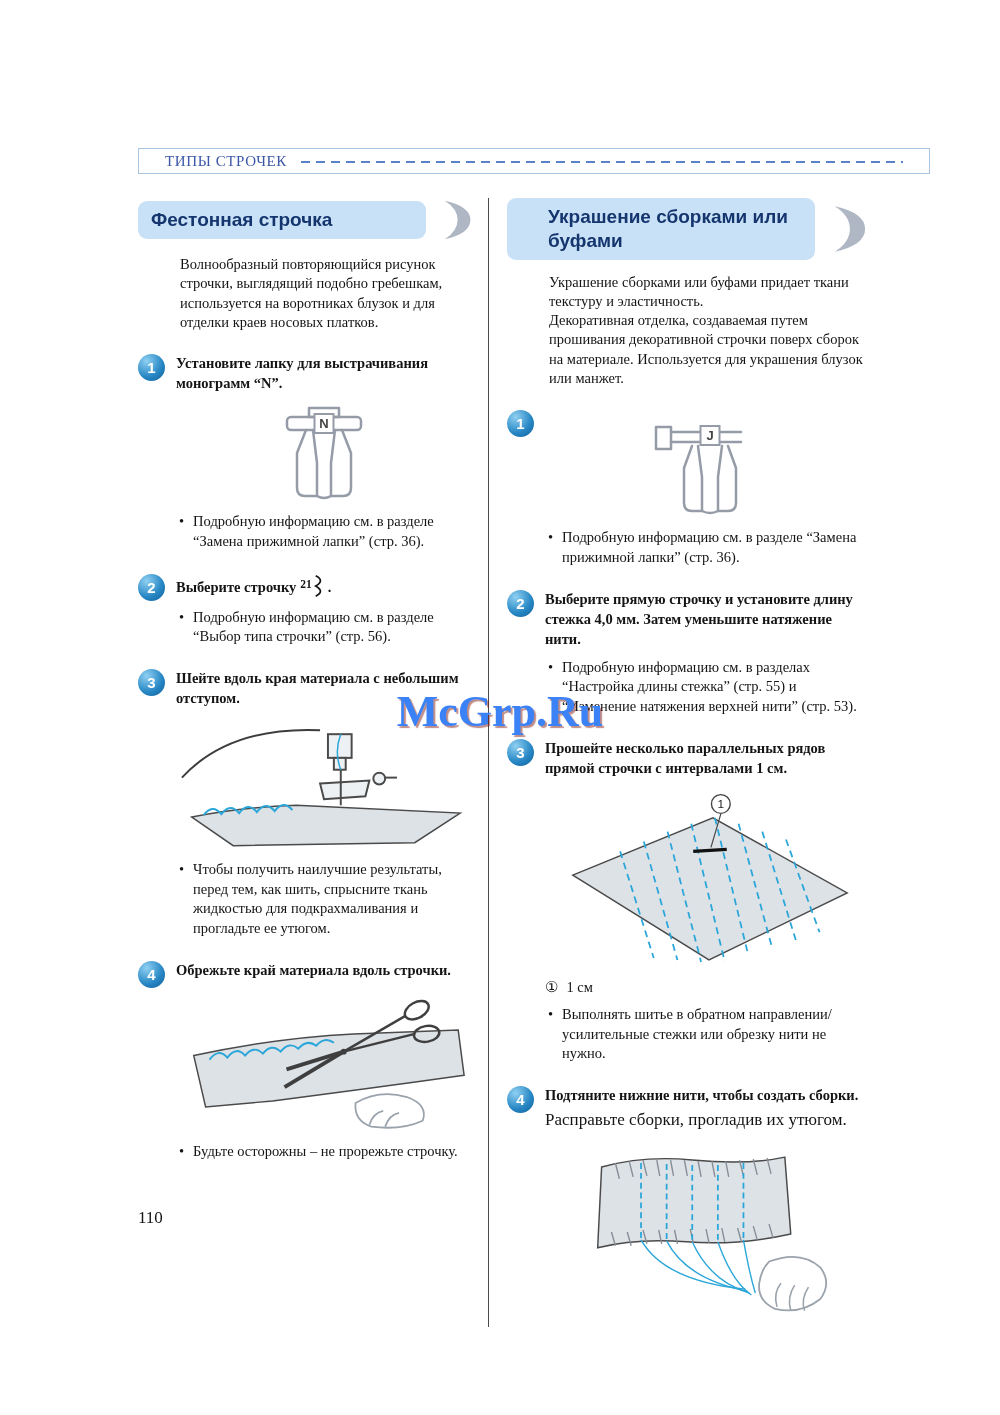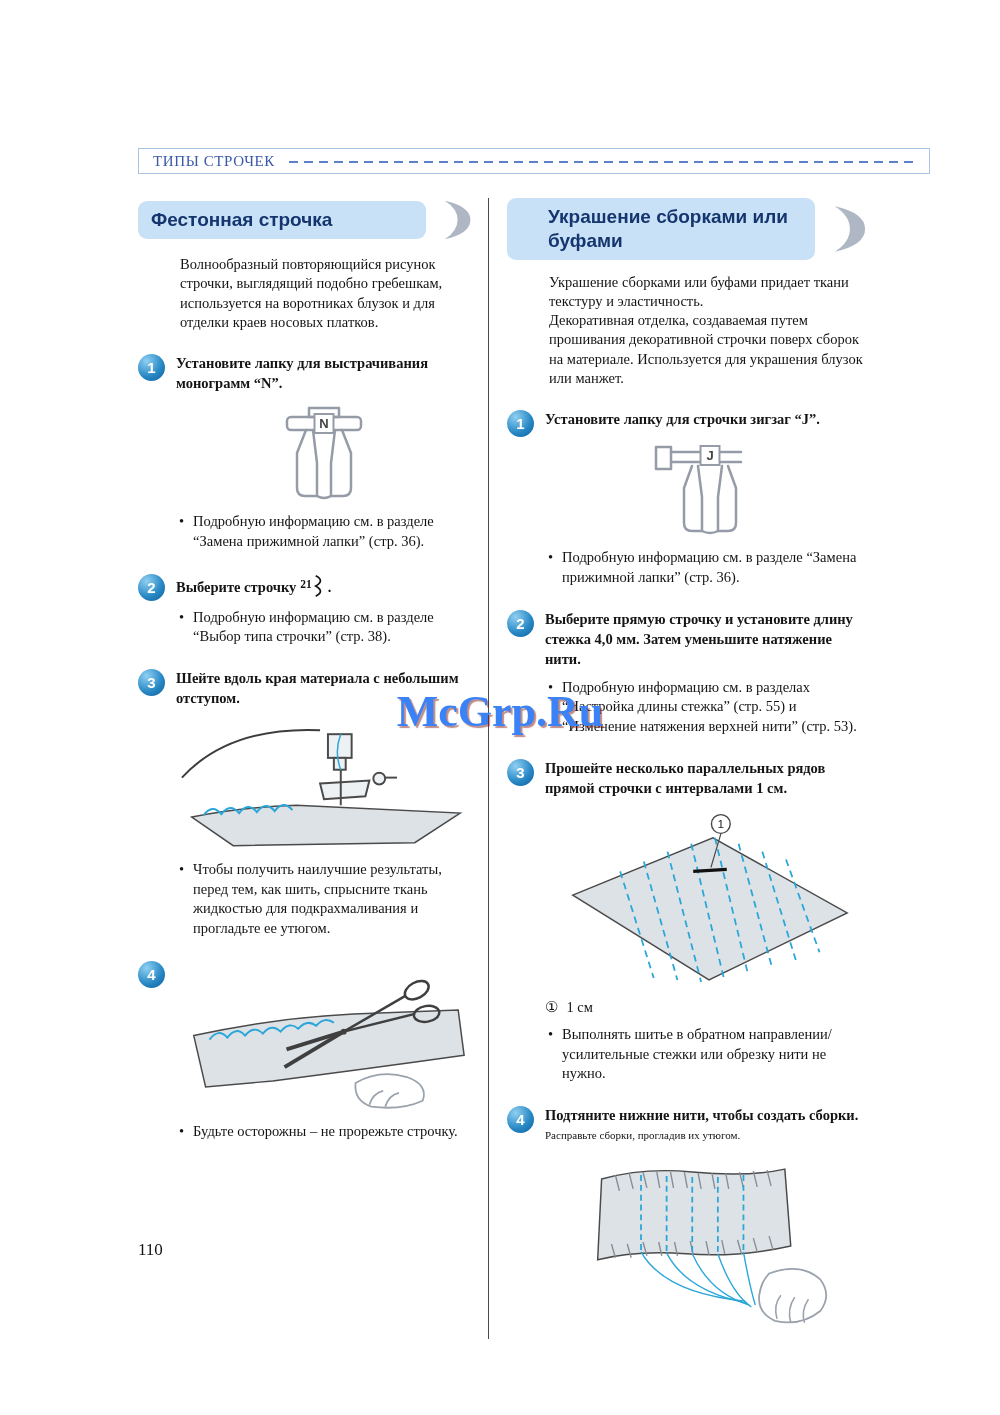--- a/index.html
+++ b/index.html
@@ -7,21 +7,21 @@
   body {
     width:1000px; height:1415px; background:#ffffff; overflow:hidden;
     font-family:"Liberation Serif", serif; color:#141414;
   }
   .page { position:relative; width:1000px; height:1415px; }
   .content { position:absolute; left:138px; top:148px; width:792px; }
 
   
   .top-rule {
     display:flex; align-items:center; gap:14px;
-    border:1px solid #aac4e4; padding:3px 14px; height:26px;
+    border:1px solid #aac4e4; padding:3px 26px; height:26px;
   }
   .rule-title { color:#3a57a8; font-size:15px; letter-spacing:0.6px; white-space:nowrap; }
   .rule-dashes {
     flex:1; height:2px; margin-top:1px;
     background:repeating-linear-gradient(90deg, #5b82c8 0 9px, transparent 9px 15px);
   }
 
   .columns { display:flex; margin-top:24px; }
   .col-left  { width:350px; padding-right:16px; }
   .v-divider { width:1px; background:#4a4a4a; }
@@ -42,40 +42,40 @@
 
   .step { display:flex; gap:11px; margin-top:21px; }
   .badge {
     width:27px; height:27px; border-radius:50%; flex:none; margin-top:1px;
     background:radial-gradient(circle at 32% 26%, #8fd0f2, #2787c4 58%, #0f5f9a);
     color:#fff; display:flex; align-items:center; justify-content:center;
     font-family:"Liberation Sans", sans-serif; font-weight:bold; font-size:15px;
   }
   .step-content { flex:1; min-width:0; }
   .step-title { font-weight:bold; font-size:14.5px; line-height:1.38; }
-  .step-subtext { font-size:11px; line-height:1.38; margin-top:3px; }
+  .step-subtext { font-size:17px; line-height:1.38; margin-top:3px; }
 
   .figure { display:flex; justify-content:center; margin:12px 0 8px; }
 
   .bullet { display:flex; margin-top:9px; font-size:14.5px; line-height:1.36; }
   .dot { margin:0 9px 0 3px; flex:none; }
 
   .legend { display:flex; gap:8px; align-items:baseline; margin-top:6px; font-size:14.5px; }
   .legend .legend-marker { font-size:15px; }
 
   .stitch-num { font-size:11.5px; font-weight:bold; vertical-align:4px; margin-left:4px; }
   .scallop-glyph { vertical-align:-7px; margin:0 2px; }
 
   .watermark {
     position:absolute; left:50%; top:686px; transform:translateX(-50%);
     font-family:"Liberation Serif", serif; font-weight:bold; font-size:44px;
     color:#3b82f6; text-shadow:2px 2px 1px rgba(128,24,14,0.5);
     white-space:nowrap; z-index:5;
   }
-  .page-num { position:absolute; left:138px; top:1240px; font-size:17px; }
+  .page-num { position:absolute; left:138px; top:1208px; font-size:17px; }
 </style>
 </head>
 <body>
 
 <div class="page">
   <div class="content">
 
     <header class="top-rule">
       <span class="rule-title">ТИПЫ СТРОЧЕК</span>
       <span class="rule-dashes"></span>
@@ -127,21 +127,21 @@
               <span>2</span>
             </div>
           <div class="step-content">
             <p class="step-title">
               <span>Выберите строчку</span><span class="stitch-num">21</span><svg class="scallop-glyph" viewBox="0 0 14 28" width="12" height="26">
                   <path d="M2 2 Q13 7.5 2 14 Q13 20.5 2 26" fill="none" stroke="#111" stroke-width="2"></path>
                 </svg><span>.</span>
             </p>
             <div class="bullet">
               <span class="dot">•</span>
-              <span>Подробную информацию см. в разделе “Выбор типа строчки” (стр. 38).</span>
+              <span>Подробную информацию см. в разделе “Выбор типа строчки” (стр. 56).</span>
             </div>
           </div>
         </div>
 
         <div class="step">
           <div class="badge">
               <span>3</span>
             </div>
           <div class="step-content">
             <p class="step-title">Шейте вдоль края материала с небольшим отступом.</p>
@@ -166,20 +166,21 @@
               <span>Чтобы получить наилучшие результаты, перед тем, как шить, спрысните ткань жидкостью для подкрахмаливания и прогладьте ее утюгом.</span>
             </div>
           </div>
         </div>
 
         <div class="step">
           <div class="badge">
               <span>4</span>
             </div>
           <div class="step-content">
+            <p class="step-title">Обрежьте край материала вдоль строчки.</p>
             <figure class="figure">
               <svg viewBox="0 0 300 142" width="298" height="141">
                 <path d="M18 64 Q100 46 180 42 L286 38 L292 84 Q192 98 98 110 L30 116 Z" fill="#dde2e7" stroke="#4a4a4a" stroke-width="1.5"></path>
                 <path d="M34 68 q9 -12 18 -2 q9 -12 18 -2 q9 -11 18 -2 q9 -11 18 -2 q9 -11 18 -3 q9 -10 18 -3 q9 -10 18 -3" fill="none" stroke="#2ba6d9" stroke-width="2"></path>
                 <g stroke="#3f3f3f" fill="none">
                   <path d="M110 96 L170 60" stroke-width="4"></path>
                   <path d="M170 60 L232 24" stroke-width="2.5"></path>
                   <path d="M112 78 L170 60" stroke-width="4"></path>
                   <path d="M170 60 L242 42" stroke-width="2.5"></path>
                   <ellipse cx="244" cy="18" rx="13" ry="8" transform="rotate(-28 244 18)" stroke-width="2.5"></ellipse>
@@ -215,21 +216,20 @@
         <div class="intro">
           <p>Украшение сборками или буфами придает ткани текстуру и эластичность.</p>
           <p>Декоративная отделка, создаваемая путем прошивания декоративной строчки поверх сборок на материале. Используется для украшения блузок или манжет.</p>
         </div>
 
         <div class="step">
           <div class="badge">
               <span>1</span>
             </div>
           <div class="step-content">
-            <p class="step-title">Установите лапку для строчки зигзаг “J”.</p>
             <figure class="figure">
               <svg viewBox="0 0 135 98" width="135" height="98">
                 <g fill="none" stroke="#959ca7" stroke-width="2.5" stroke-linejoin="round" stroke-linecap="round">
                   <rect x="16" y="6" width="15" height="22"></rect>
                   <path d="M31 11 h70"></path>
                   <path d="M31 21 h70"></path>
                   <path d="M52 25 L44 47 L44 82 Q44 90 52 90 L62 90 L62 56 L58 25"></path>
                   <path d="M88 25 L96 47 L96 82 Q96 90 88 90 L78 90 L78 56 L82 25"></path>
                   <path d="M62 90 Q70 94 78 90"></path>
                 </g>

